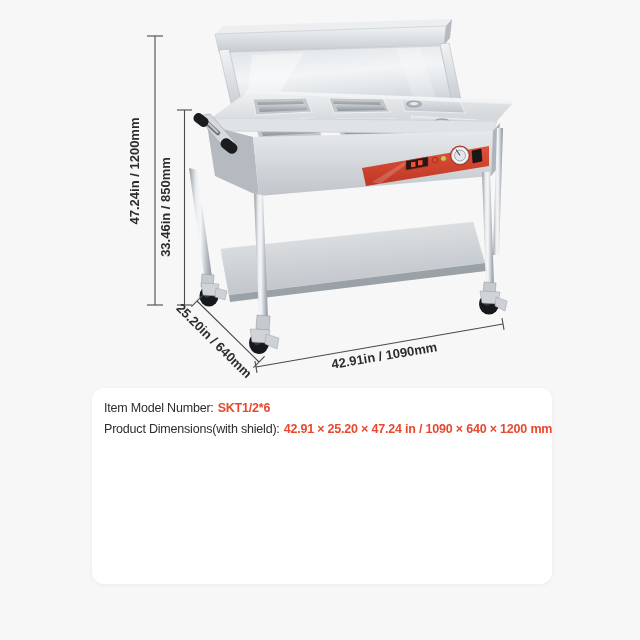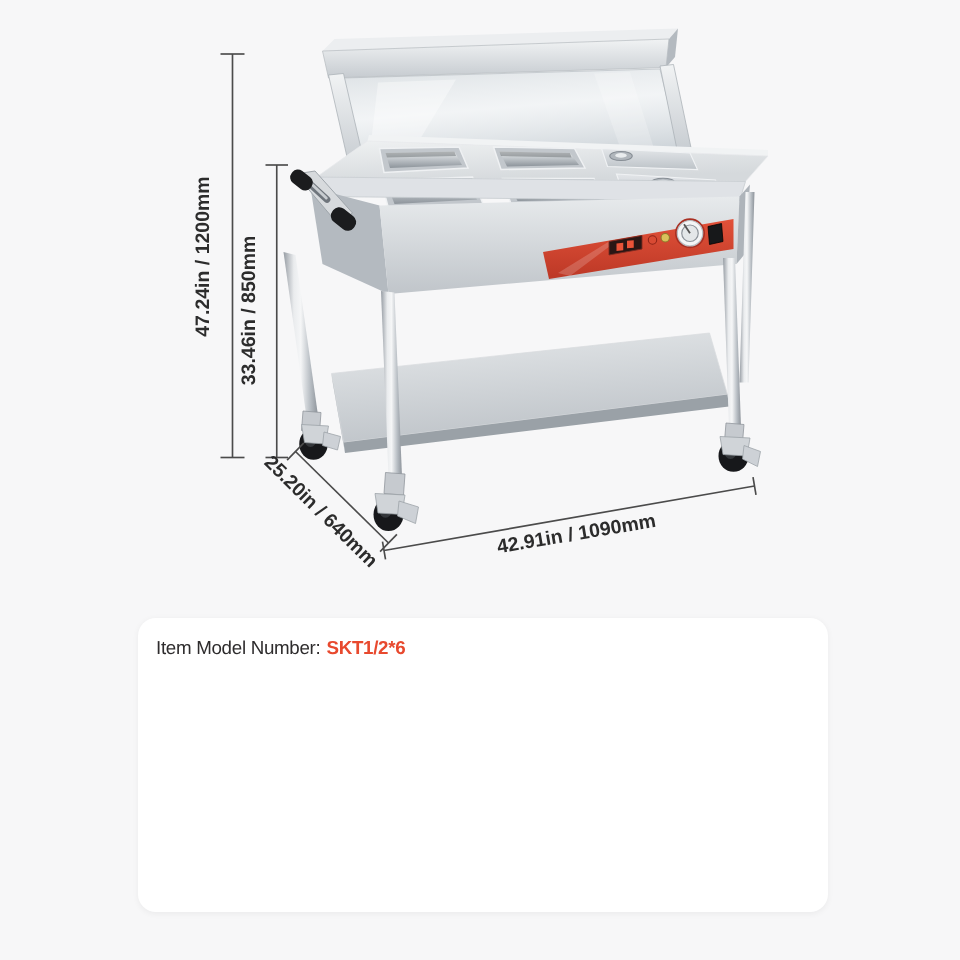--- a/index.html
+++ b/index.html
@@ -13,21 +13,21 @@
   .stage{position:absolute;inset:0;width:640px;height:640px;}
   svg text{
     font-family:"Liberation Sans", sans-serif;
     font-size:13px;
     font-weight:600;
     fill:#2c2c2c;
     letter-spacing:0px;
   }
   .spec-card{
     position:absolute;
-    left:92px; top:412px;
+    left:92px; top:388px;
     width:460px; height:196px;
     background:#ffffff;
     border-radius:12px;
     box-shadow:0 1px 4px rgba(0,0,0,0.05);
     padding:10px 8px 0 12px;
     box-sizing:border-box;
   }
   .spec-row{
     font-size:12.5px;
     line-height:21px;
@@ -237,15 +237,18 @@
   <text text-anchor="middle" transform="translate(170,207) rotate(-90)">33.46in / 850mm</text>
   <text text-anchor="middle" transform="translate(211,344) rotate(44.5)">25.20in / 640mm</text>
   <text text-anchor="middle" transform="translate(385,360) rotate(-9.5)">42.91in / 1090mm</text>
 </svg>
 
 
 <div class="spec-card">
   <div class="spec-row">
     <span class="spec-label">Item Model Number:</span><span class="spec-value">SKT1/2*6</span>
   </div>
+  <div class="spec-row">
+    <span class="spec-label">Product Dimensions(with shield):</span><span class="spec-value">42.91 × 25.20 × 47.24 in / 1090 × 640 × 1200 mm</span>
+  </div>
 </div>
 
 </div>
 
 </body></html>

